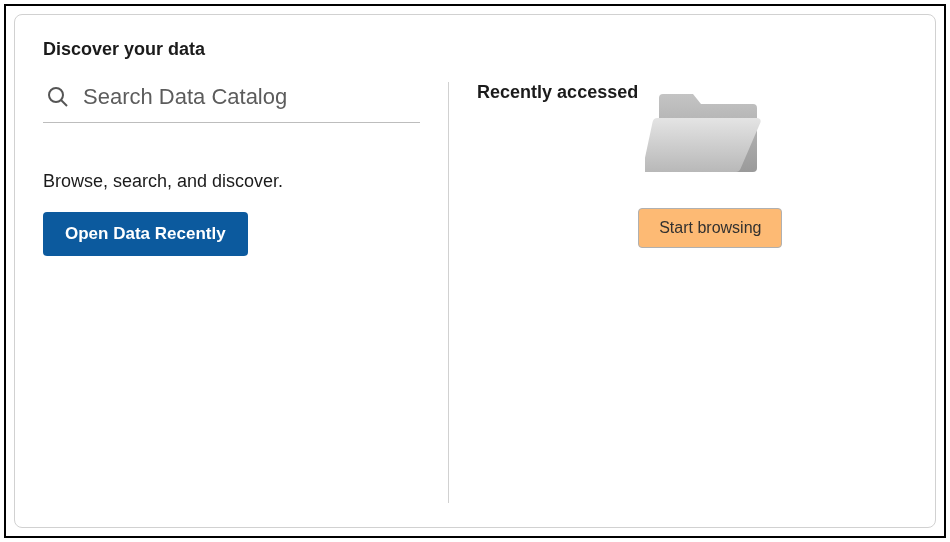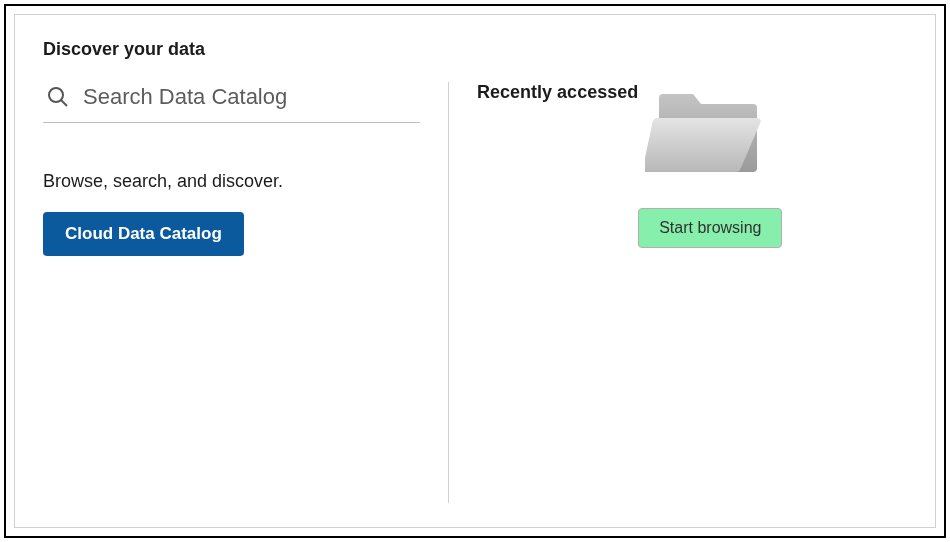--- a/index.html
+++ b/index.html
@@ -15,21 +15,21 @@
       padding: 4px;
     }
     .outer-border {
       border: 2px solid #000;
       height: 100%;
       padding: 8px;
       background: #fff;
     }
     .card {
       border: 1px solid #d1d1d1;
-      border-radius: 0;
+      border-radius: 8px;
       height: 100%;
       padding: 24px 28px;
       display: flex;
       flex-direction: column;
       background: #fff;
     }
     .card-title {
       font-size: 18px;
       font-weight: 600;
       color: #1b1b1b;
@@ -121,21 +121,21 @@
       margin-bottom: 26px;
       color: #a6a6a6;
     }
     .empty-text {
       font-size: 18px;
       font-weight: 600;
       color: #323130;
       margin-bottom: 28px;
     }
     .outline-btn {
-      background: #86efac;
+      background: #fdba74;
       border: 1px solid #b0b0b0;
       border-radius: 4px;
       padding: 10px 20px;
       font-size: 16px;
       font-weight: 400;
       color: #323130;
       cursor: pointer;
     }
   </style>
 </head>
@@ -153,21 +153,21 @@
             <svg viewBox="0 0 24 24" width="24" height="24" fill="none" stroke="currentColor" stroke-width="2">
               <circle cx="10" cy="10" r="7"></circle>
               <line x1="21" y1="21" x2="15" y2="15"></line>
             </svg>
           </span>
           <input type="text" class="search-input" placeholder="Search Data Catalog" style="">
         </div>
 
         <div class="subheading">Browse, search, and discover.</div>
 
-        <button class="primary-btn">Cloud Data Catalog</button>
+        <button class="primary-btn">Open Data Recently</button>
       </div>
 
       <div class="right-col">
         <div class="right-title">Recently accessed</div>
 
         <div class="empty-wrap">
           <span class="folder-icon-wrap">
             <svg viewBox="0 0 130 100" width="130" height="100">
               <defs>
                 <linearGradient id="gradBack" x1="0" y1="0" x2="0" y2="1">

